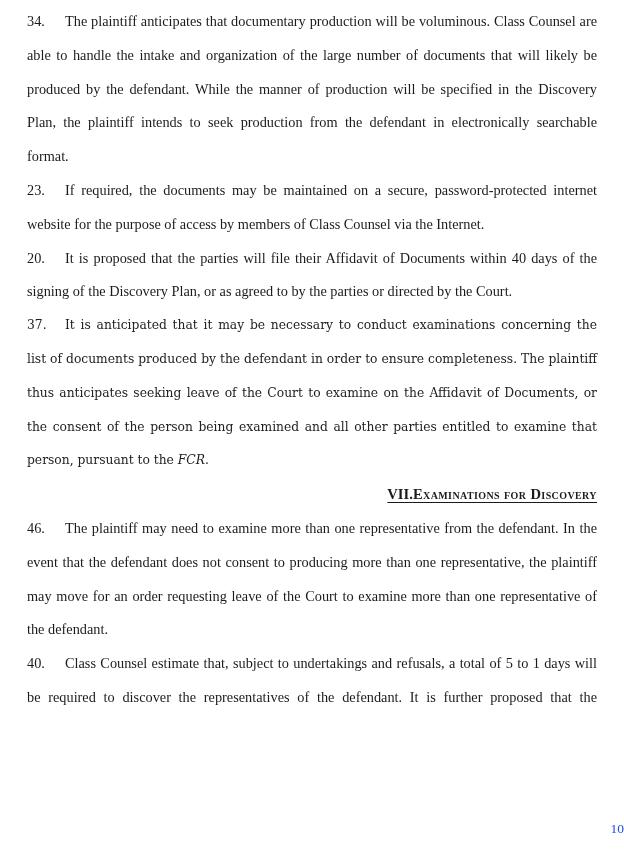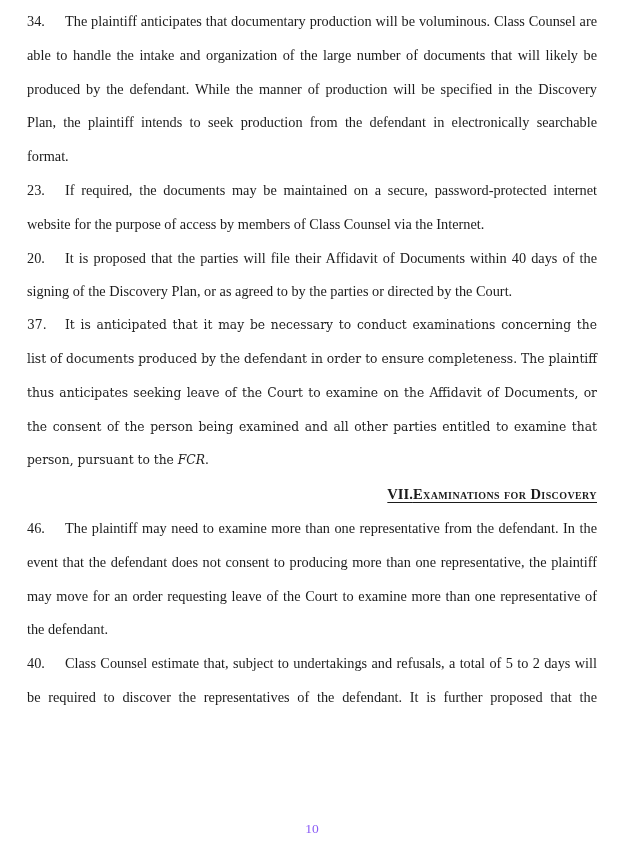--- a/index.html
+++ b/index.html
@@ -54,41 +54,41 @@
   h2 .title-caps {
     font-variant: small-caps;
     letter-spacing: 0.4px;
   }
   
   p.continues { text-align-last: justify; }
   .footer {
     position: absolute;
     top: 821px;
     left: 0; right: 0;
-    text-align: center;
+    text-align: right;
     font-family: "Liberation Serif", serif;
     font-size: 13.5px;
-    color: #8b5cf6;
+    color: #1d4ed8;
   }
 </style>
 </head>
 <body>
 
 <div class="page">
 
   <p class="para"><span class="pnum"><span>34.</span></span><span>The plaintiff anticipates that documentary production will be voluminous. Class Counsel are able to handle the intake and organization of the large number of documents that will likely be produced by the defendant. While the manner of production will be specified in the Discovery Plan, the plaintiff intends to seek production from the defendant in electronically searchable format.</span></p>
 
   <p class="para"><span class="pnum"><span>23.</span></span><span>If required, the documents may be maintained on a secure, password-protected internet website for the purpose of access by members of Class Counsel via the Internet.</span></p>
 
   <p class="para"><span class="pnum"><span>20.</span></span><span>It is proposed that the parties will file their Affidavit of Documents within 40 days of the signing of the Discovery Plan, or as agreed to by the parties or directed by the Court.</span></p>
 
   <p class="para para-alt"><span class="pnum"><span>37.</span></span><span><span>It is anticipated that it may be necessary to conduct examinations concerning the list of documents produced by the defendant in order to ensure completeness. The plaintiff thus anticipates seeking leave of the Court to examine on the Affidavit of Documents, or the consent of the person being examined and all other parties entitled to examine that person, pursuant to the </span><span class="cite">FCR</span><span>.</span></span></p>
 
   <h2 class="section-heading"><span class="hnum-box"><span class="u">VII.</span></span><span class="u title-caps">Examinations for Discovery</span></h2>
 
 
   <p class="para"><span class="pnum"><span>46.</span></span><span>The plaintiff may need to examine more than one representative from the defendant. In the event that the defendant does not consent to producing more than one representative, the plaintiff may move for an order requesting leave of the Court to examine more than one representative of the defendant.</span></p>
 
-  <p class="para continues"><span class="pnum"><span>40.</span></span><span>Class Counsel estimate that, subject to undertakings and refusals, a total of 5 to 2 days will be required to discover the representatives of the defendant. It is further proposed that the</span></p>
+  <p class="para continues"><span class="pnum"><span>40.</span></span><span>Class Counsel estimate that, subject to undertakings and refusals, a total of 5 to 1 days will be required to discover the representatives of the defendant. It is further proposed that the</span></p>
 
   <div class="footer"><span>10</span></div>
 
 </div>
 
 </body></html>

